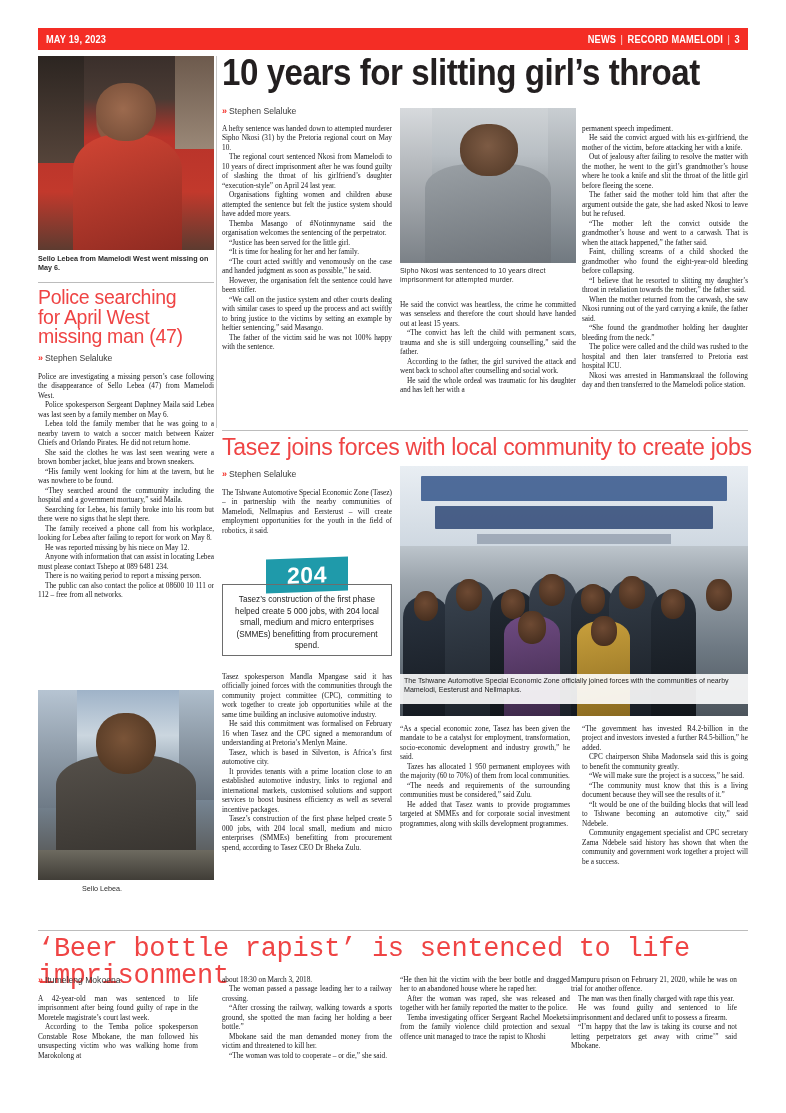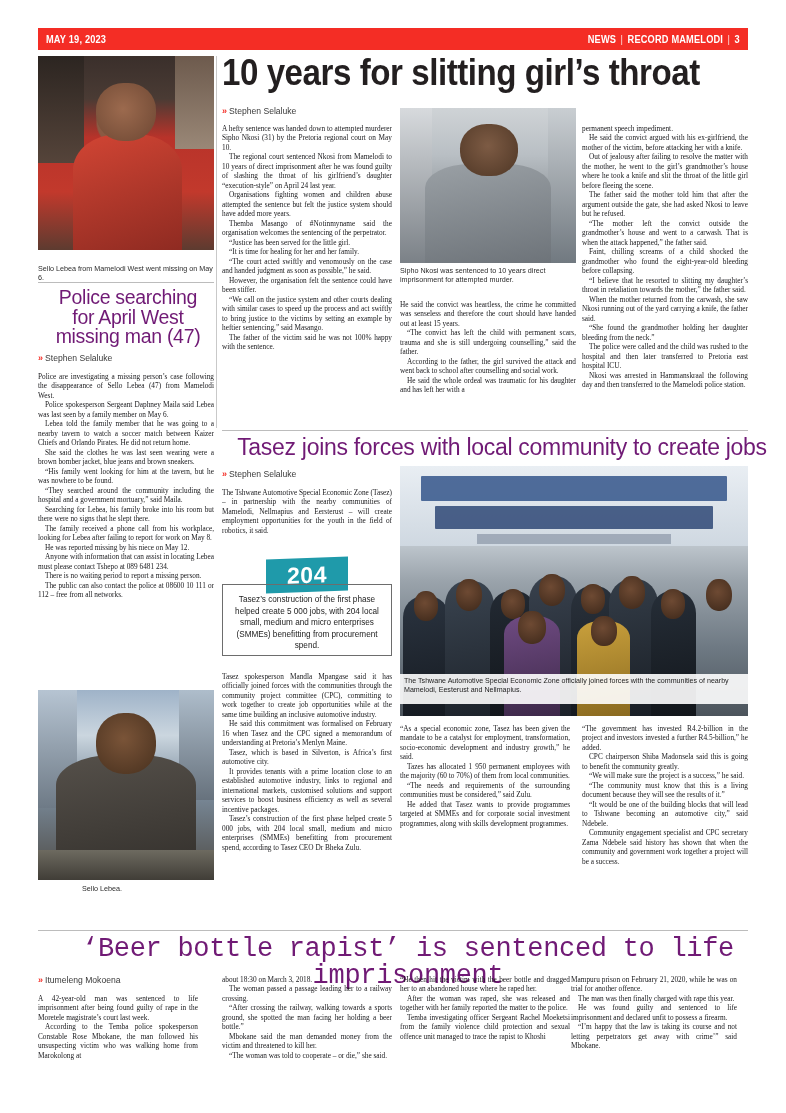--- a/index.html
+++ b/index.html
@@ -34,22 +34,22 @@
 
   
   .hl{
     font-family:"Liberation Sans", sans-serif;
     font-weight:bold;color:#231f20;
     line-height:.95;letter-spacing:-0.5px;
     transform:scaleX(.92);transform-origin:left center;
   }
   .hl-thin{
     font-family:"Liberation Sans", sans-serif;
-    font-weight:normal;color:#701a75;
-    line-height:1.0;letter-spacing:-0.3px;text-align:center;
+    font-weight:normal;color:#ef4444;
+    line-height:1.0;letter-spacing:-0.3px;
   }
   .byline{
     font-family:"Liberation Sans", sans-serif;
     font-size:8.6px;color:#3a3a3a;
     display:flex;align-items:center;gap:3px;
   }
   .byline .arrows{color:#f42d25;font-weight:bold;font-size:9px;letter-spacing:-1px;}
   .body-col{
     font-family:"Liberation Serif", serif;
     font-size:7.3px;line-height:1.3;
@@ -167,21 +167,21 @@
     </span>
   </div>
 
   <div class="photo" id="ph1" style="left:38px;top:56px;width:176px;height:194px;">
     <div class="sky"></div>
       <div class="o3"></div>
       <div class="o4"></div>
     <div class="o1"></div>
       <div class="o2"></div>
   </div>
-  <div class="cap col" style="left:38px;top:264px;width:176px;">Sello Lebea from Mamelodi West went missing on May 6.</div>
+  <div class="cap col" style="left:38px;top:254px;width:176px;font-weight:bold;">Sello Lebea from Mamelodi West went missing on May 6.</div>
 
   <div class="rule-v col" style="left:216px;top:56px;height:372px;"></div>
 
   <div class="hl col" style="left:222px;top:56px;width:560px;font-size:36px;">10 years for slitting girl’s throat</div>
 
   <div class="byline col" style="left:222px;top:106px;width:170px;">
     <span class="arrows">»</span>
     <span>Stephen Selaluke</span>
   </div>
 

